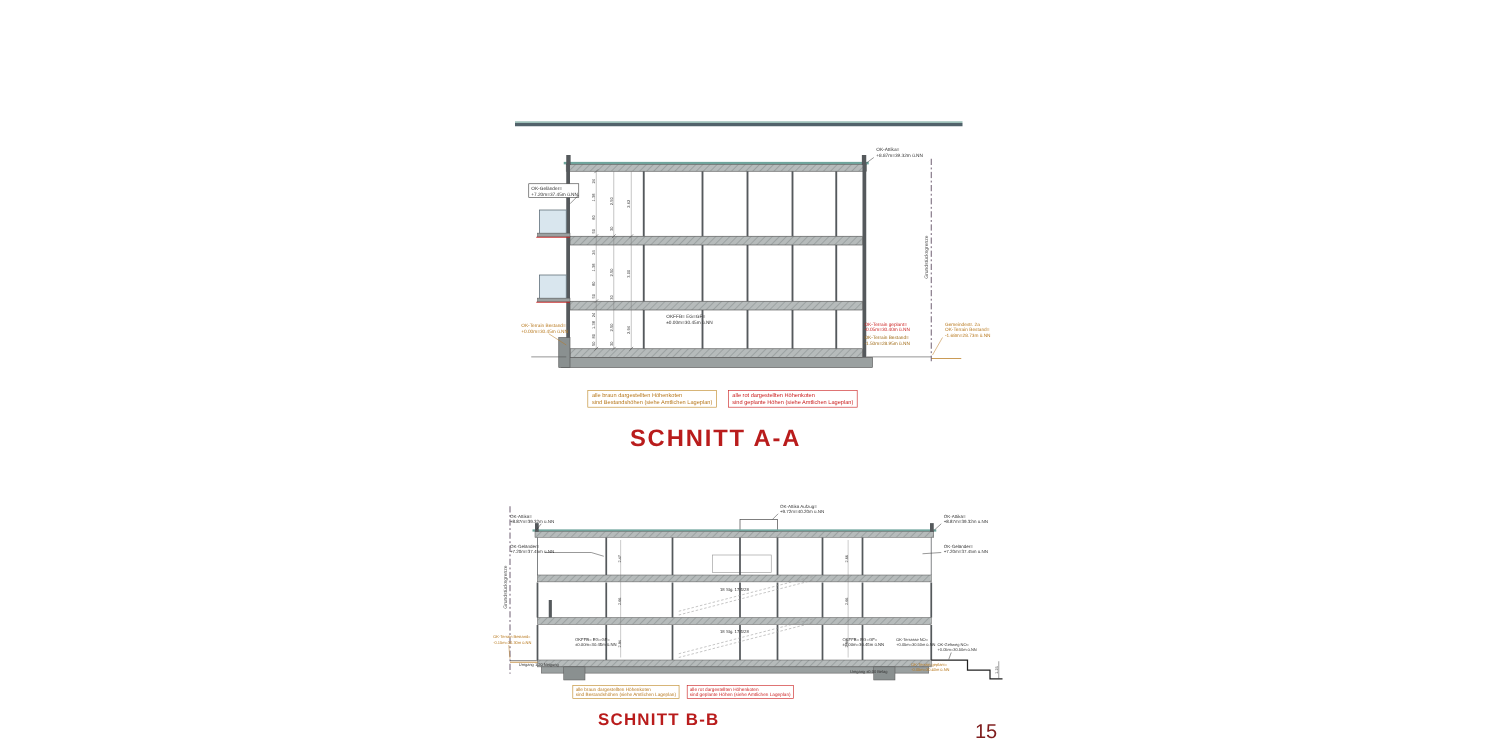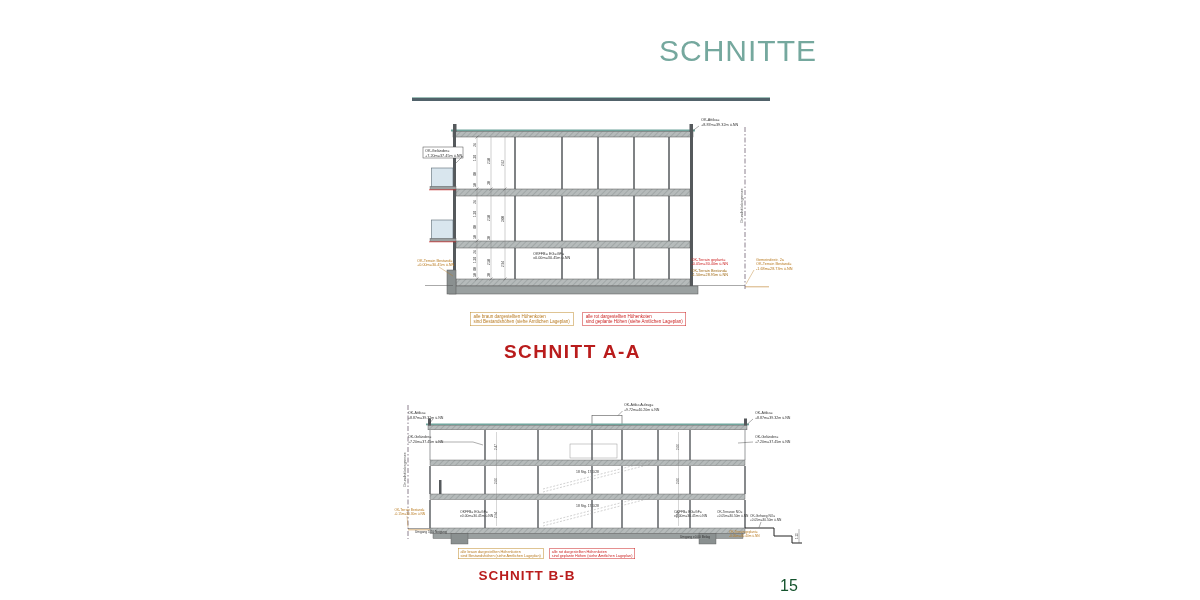--- a/index.html
+++ b/index.html
@@ -12,33 +12,32 @@
   .caption-bb{left:405px;top:568px;width:244px;font-size:13.5px;letter-spacing:1px;}
   .legend{position:absolute;display:flex;transform:scale(0.5);transform-origin:0 0;}
   .legend-aa{left:470px;top:312px;gap:18px;}
   .legend-bb{left:458px;top:548px;gap:12px;}
   .legend .box{border:1.5px solid;padding:2px 6px;white-space:nowrap;background:#fff;}
   .legend-aa .box div{font-size:9px;line-height:11px;}
   .legend-bb .box{padding:1px 4px;}
   .legend-bb .box div{font-size:7.5px;line-height:9px;}
   .box.brown{color:#b8791e;border-color:#c08a28;}
   .box.red{color:#cc2222;border-color:#cc2222;}
-  .page-number{position:absolute;left:780px;top:577px;font-size:16px;color:#14532d;}
+  .page-number{position:absolute;left:780px;top:577px;font-size:16px;color:#7f1d1d;}
   text{font-family:"Liberation Sans",sans-serif;}
   .ann-black{fill:#333333;}
   .ann-red{fill:#cc2222;}
   .ann-brown{fill:#a06a15;}
   .ann-orange{fill:#b8791e;}
 </style>
 </head>
 <body>
 
 <div class="slide">
 
-  <div class="title">SCHNITTE</div>
   <div class="divider"></div>
 
   <svg class="svg-drawing" style="left:405px;top:113px;" width="400" height="192" viewBox="0 0 400 192">
     <defs>
       <pattern id="hatchA" width="4" height="4" patternTransform="rotate(45)" patternUnits="userSpaceOnUse">
         <rect width="4" height="4" fill="#b6bbbb"></rect>
         <line x1="0" y1="0" x2="0" y2="4" stroke="#8d9393" stroke-width="1"></line>
       </pattern>
     </defs>
 

